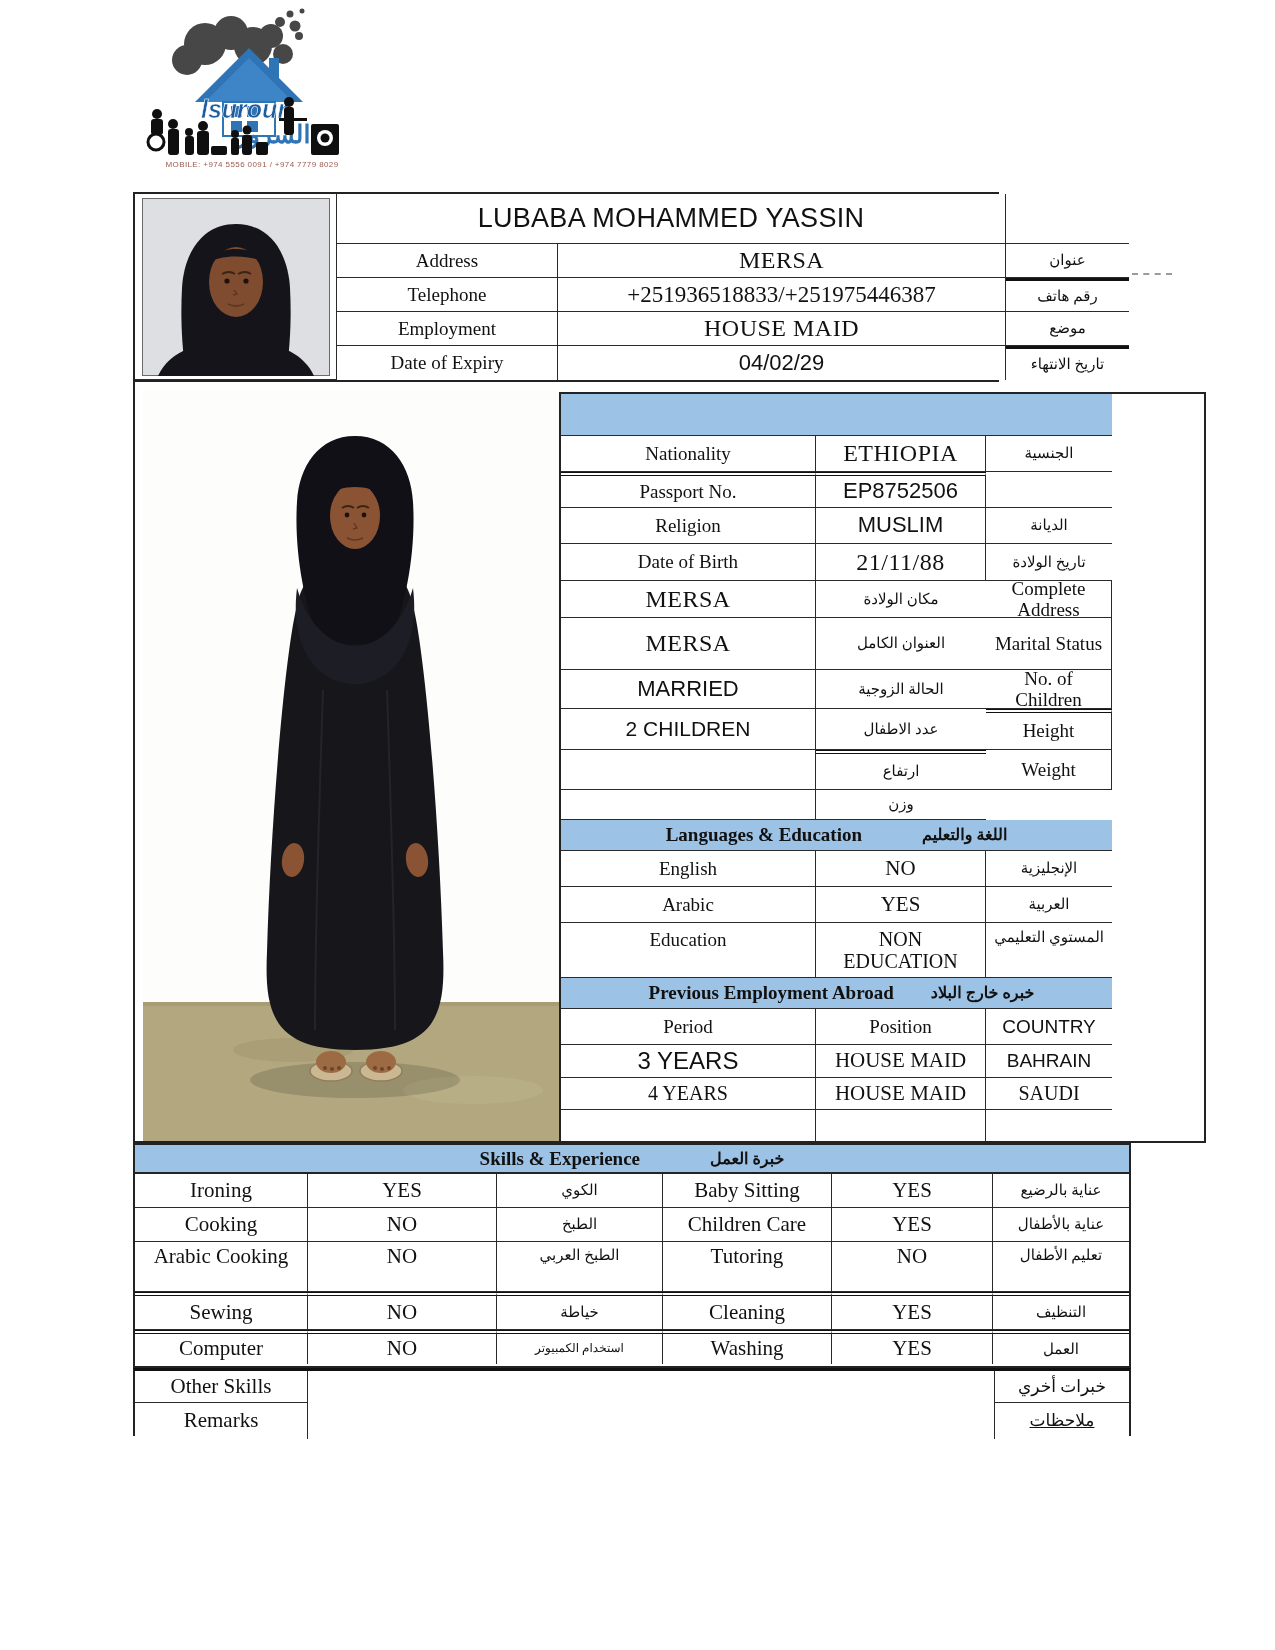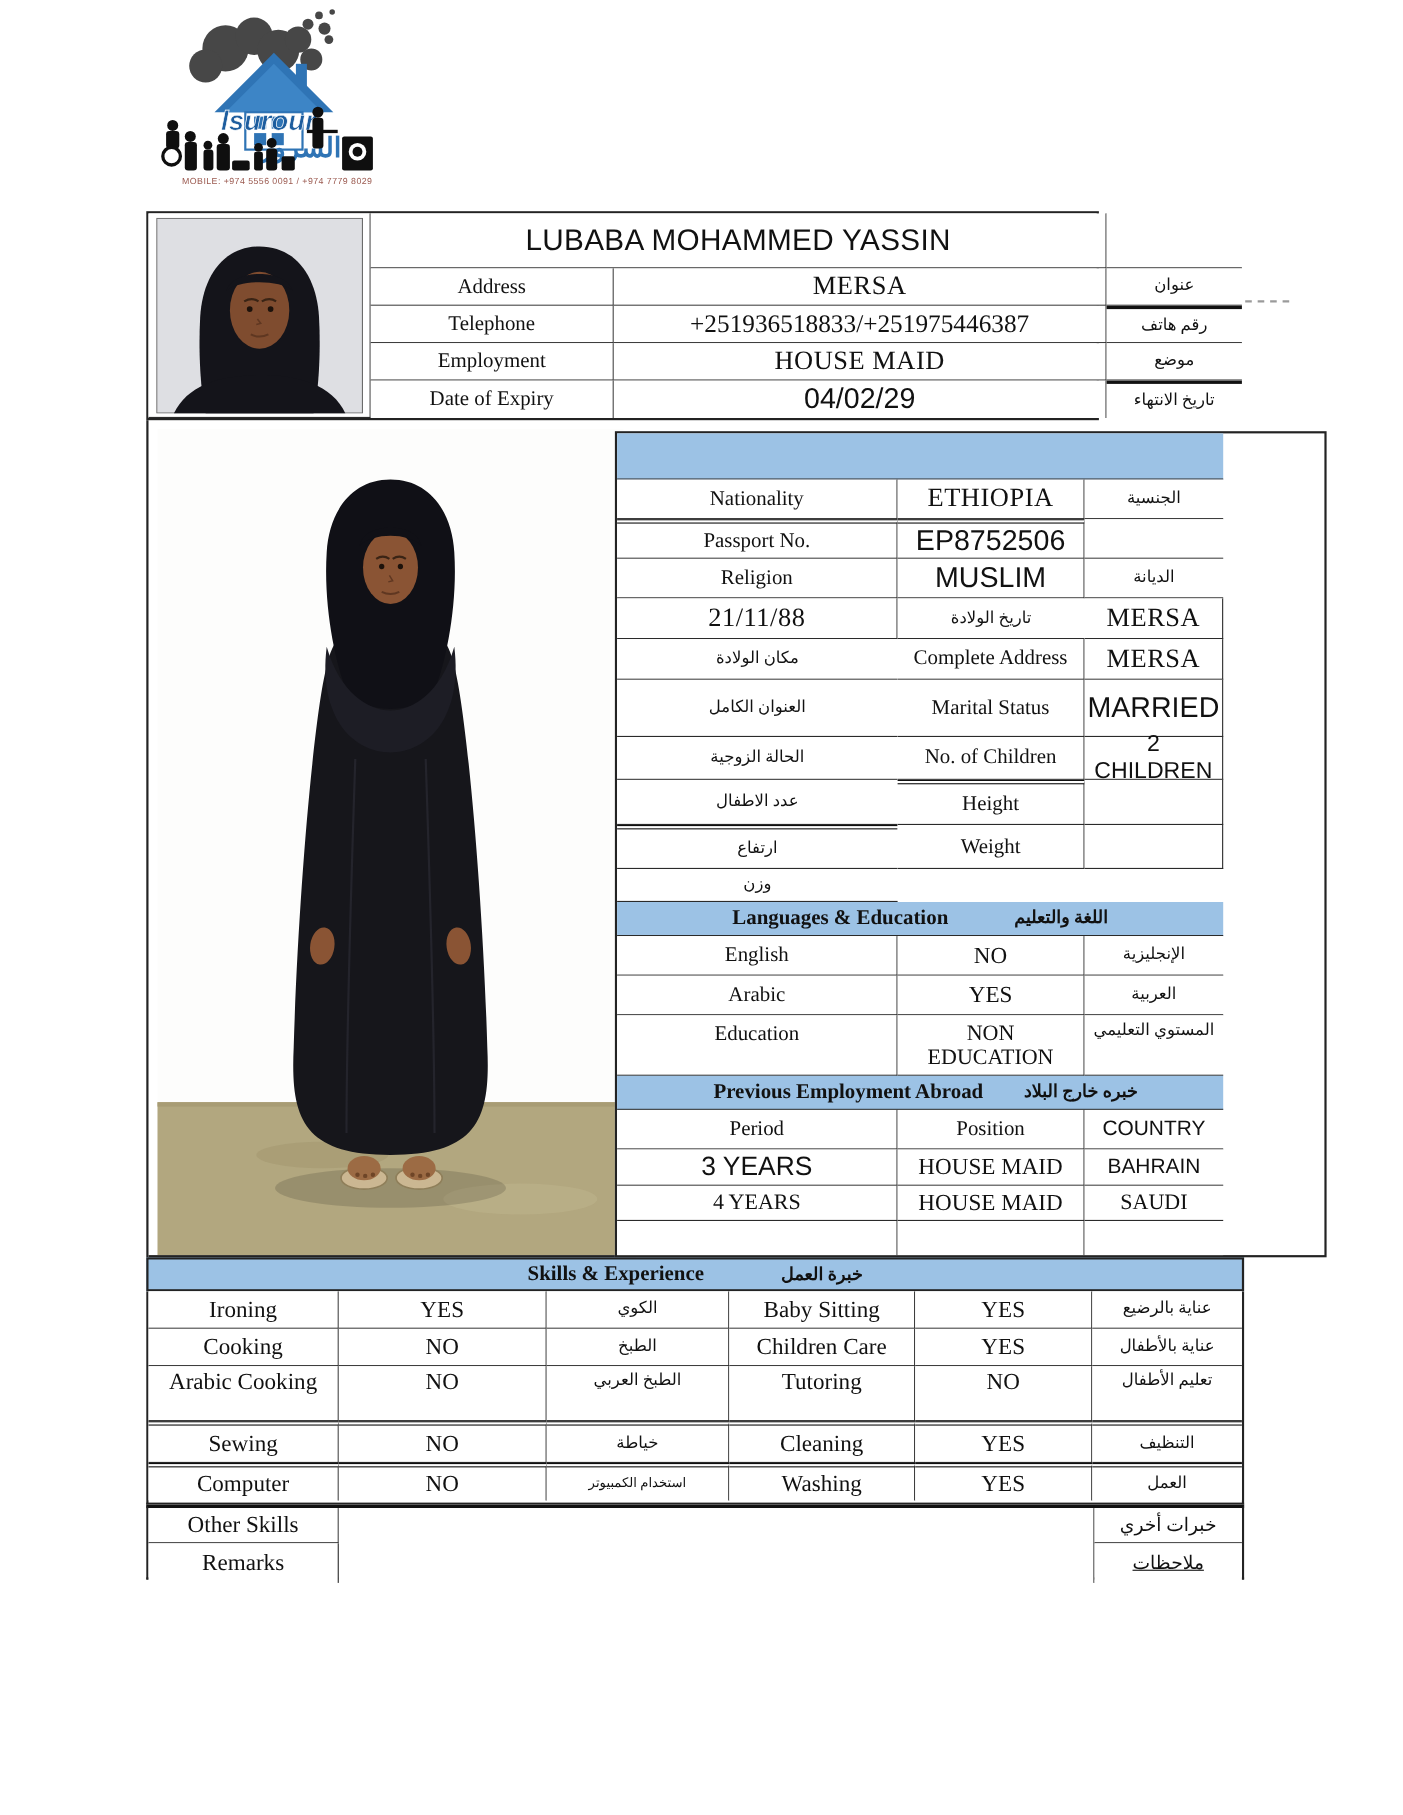--- a/index.html
+++ b/index.html
@@ -9,21 +9,21 @@
   .grid{display:grid;box-sizing:border-box;border:2px solid #232323;background:#fff;}
   .cell{box-sizing:border-box;border-right:1.5px solid #2a2a2a;border-bottom:1.5px solid #2a2a2a;
         display:flex;align-items:center;justify-content:center;text-align:center;
         padding:1px 4px;line-height:1.12;background:#fff;}
   .rt{border-right:none;}
   .bt{border-bottom:none;}
   .bt2{border-top:4px double #111;}
   .bt3{border-top:3px solid #111;}
   .sans{font-family:"Liberation Sans","DejaVu Sans",sans-serif;}
   .lbl{font-size:19px;}
-  .val{font-size:26px;}
+  .val{font-size:22px;}
   .big{font-size:24px;letter-spacing:0.5px;}
   .ar{font-size:15px;direction:rtl;}
   .band{background:#9CC2E5;}
   .bandrow{display:flex;align-items:center;justify-content:center;gap:60px;
            font-weight:bold;font-size:19px;}
   .bandrow .artitle{font-size:16px;direction:rtl;}
   .sk{font-size:21px;}
   .name{font-size:27px;letter-spacing:0.3px;}
   .mobile{font-family:"Liberation Sans","DejaVu Sans",sans-serif;font-size:8px;
           color:#9b5a50;letter-spacing:0.4px;text-align:center;}
@@ -185,20 +185,21 @@
       <div class="cell ar rt" dir="rtl">الجنسية</div>
 
       <div class="cell lbl bt2">Passport No.</div>
       <div class="cell val sans bt2">EP8752506</div>
       <div class="cell ar rt" dir="rtl"></div>
 
       <div class="cell lbl">Religion</div>
       <div class="cell val sans">MUSLIM</div>
       <div class="cell ar rt" dir="rtl">الديانة</div>
 
+      <div class="cell lbl">Date of Birth</div>
       <div class="cell big">21/11/88</div>
       <div class="cell ar rt" dir="rtl">تاريخ الولادة</div>
 
       <div class="cell big">MERSA</div>
       <div class="cell ar rt" dir="rtl">مكان الولادة</div>
 
       <div class="cell lbl">Complete Address</div>
       <div class="cell big">MERSA</div>
       <div class="cell ar rt" dir="rtl">العنوان الكامل</div>
 

